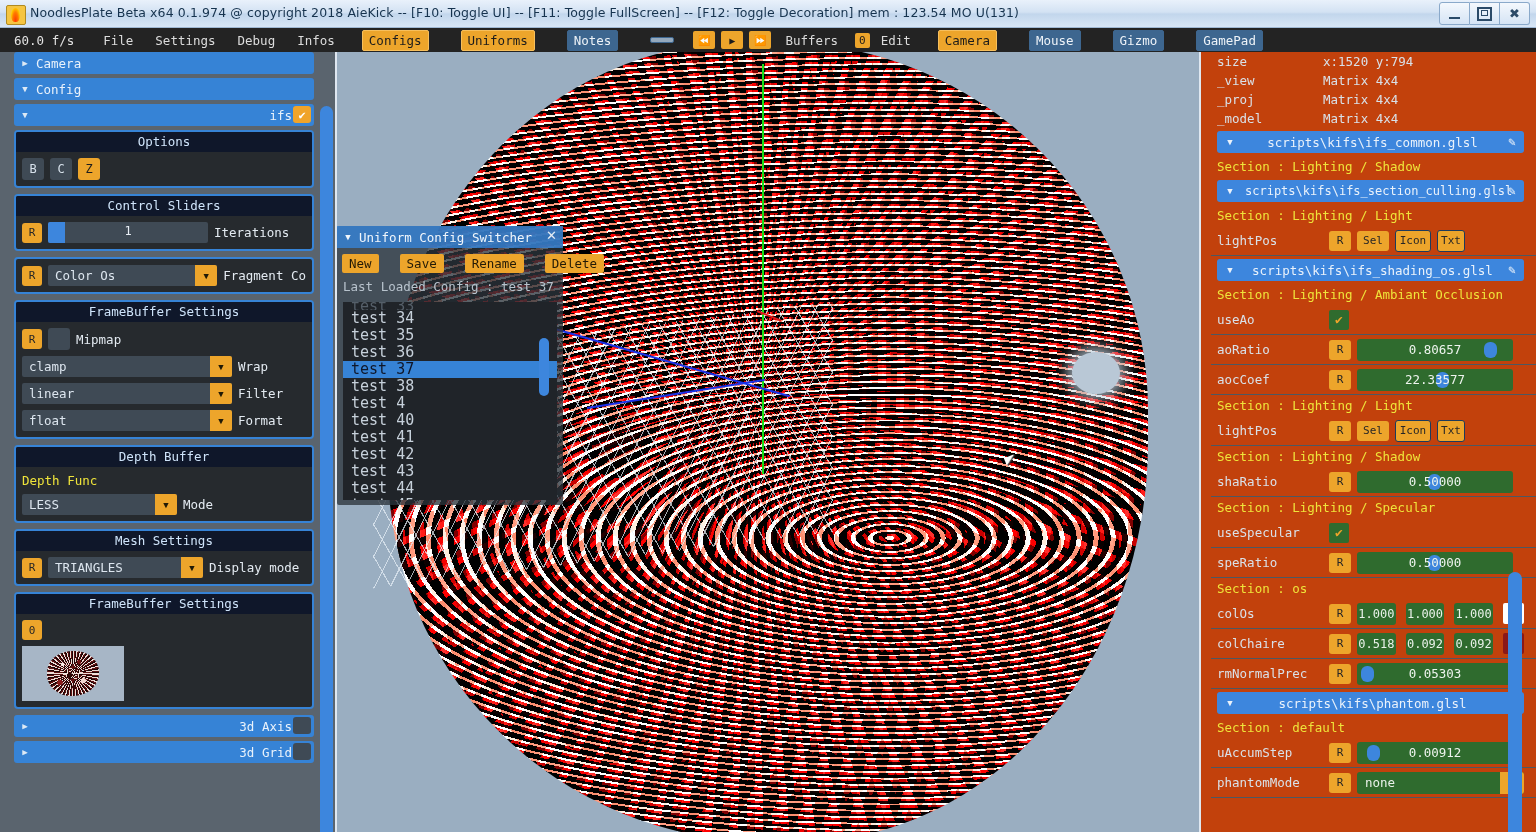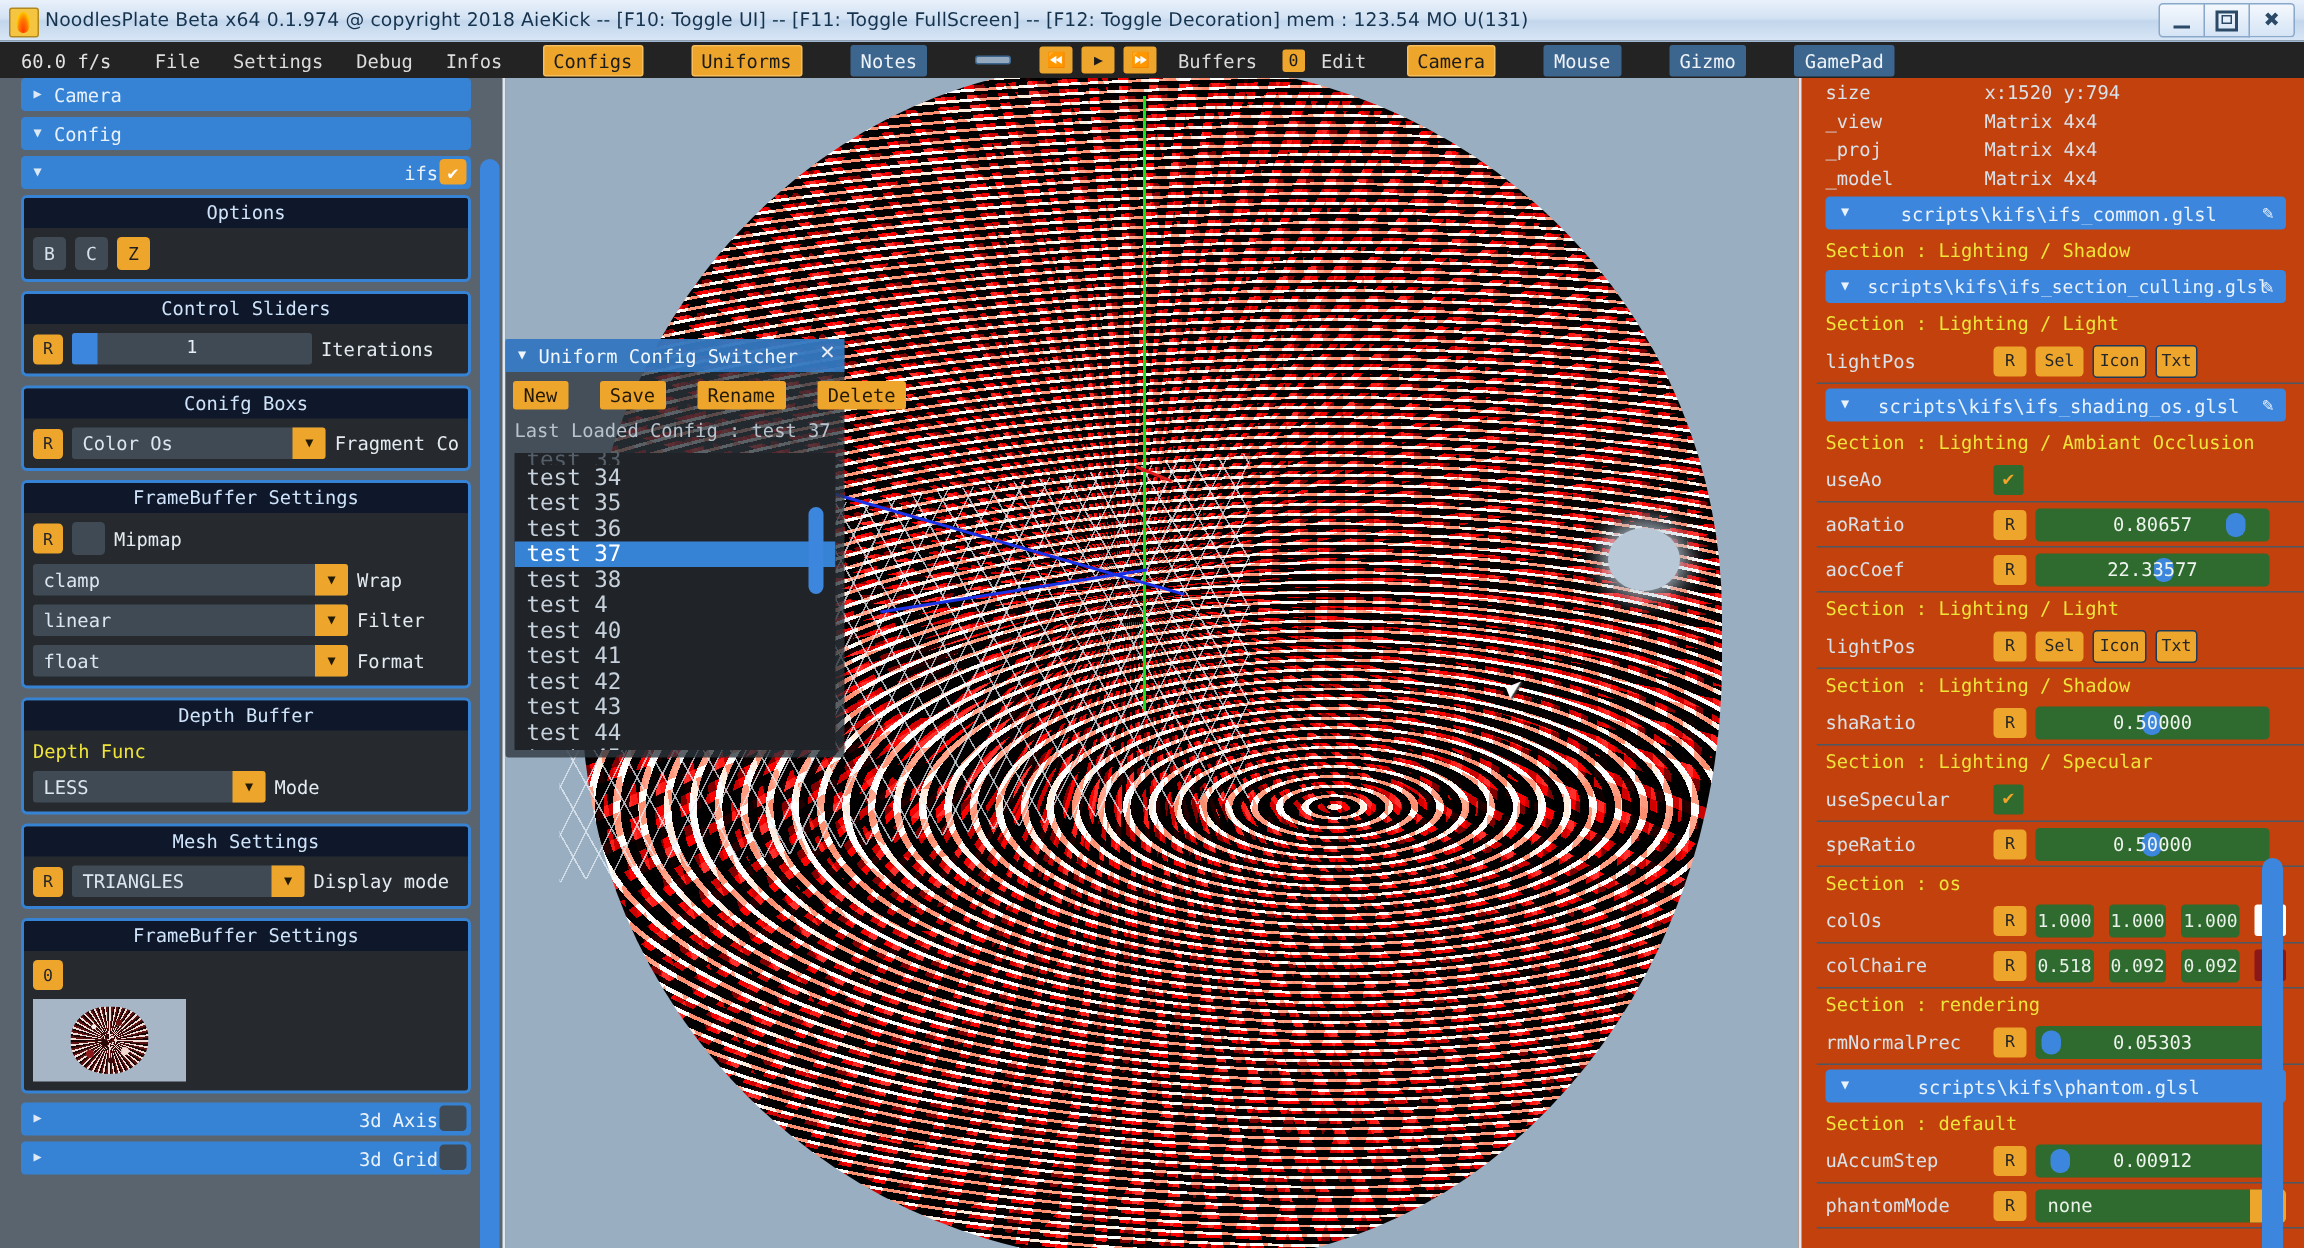--- a/index.html
+++ b/index.html
@@ -170,21 +170,21 @@
      color:#f0f6fc;font-size:12.5px;position:relative;}
   #dialog .dtitle .arw{width:22px;text-align:center;font-size:9px;}
   #dialog .dtitle .tt{flex:1;}
   #dialog .dclose{position:absolute;right:6px;top:2px;color:#e8eef5;font-size:13px;
      font-family:"DejaVu Sans","Liberation Sans",sans-serif;}
   #dialog .dbtns{display:flex;gap:21px;padding:6px 5px 2px;}
   #dialog .dbtn{background:#eda52b;color:#231a06;font-size:12.5px;padding:2px 7px;border-radius:2px;}
   #dialog .dlast{color:#b8c3cd;font-size:12.5px;padding:4px 0 3px 6px;white-space:nowrap;}
   #listbox{position:absolute;left:6px;top:76px;width:214px;height:198px;background:#202429;overflow:hidden;}
   #listbox .li{height:17px;line-height:17px;color:#c7d1db;font-size:15px;padding-left:8px;white-space:nowrap;}
-  #listbox .li.sel{background:#3683d6;color:#ffffff;}
+  #listbox .li.sel{background:#3683d6;color:#0f172a;}
   #listbox .li.clip{height:8px;line-height:8px;overflow:hidden;color:#555f69;}
   #listsb{position:absolute;left:202px;top:112px;width:10px;height:58px;background:#3d86dd;border-radius:5px;}
 </style>
 </head>
 <body>
 
 <div id="app">
 
   <div class="titlebar">
     <div class="tb-icon"></div>
@@ -275,21 +275,20 @@
             <div class="slider" style="max-width:160px">
               <div class="fill"></div>
               <div class="val">1</div>
             </div>
             <div class="lbl">Iterations</div>
           </div>
         </div>
       </div>
 
       <div class="grp">
-        <div class="gt">Conifg Boxs</div>
         <div class="gb">
           <div class="row">
             <div class="rbtn">R</div>
             <div class="combo" style="max-width:180px">
               <span>Color Os</span>
               <span class="ar">▼</span>
             </div>
             <div class="lbl">Fragment Co</div>
           </div>
         </div>
@@ -486,21 +485,20 @@
           <span class="swatch" style="background: rgb(255, 255, 255);"></span>
         </div>
         <div class="urow">
           <span class="uname">colChaire</span>
           <span class="obtn2">R</span>
           <span class="gfield" style="margin-right: 4px;">0.518</span>
           <span class="gfield" style="margin-right: 4px;">0.092</span>
           <span class="gfield" style="margin-right: 4px;">0.092</span>
           <span class="swatch" style="background: rgb(139, 24, 24);"></span>
         </div>
-        <div class="sec">Section : rendering</div>
         <div class="urow">
           <span class="uname">rmNormalPrec</span>
           <span class="obtn2">R</span>
           <span class="gslider">
             <span class="knob" style="left: calc(7% - 7px);"></span>
             <span class="v">0.05303</span>
           </span>
         </div>
         <div class="filebar">
           <span class="ar">▼</span>

